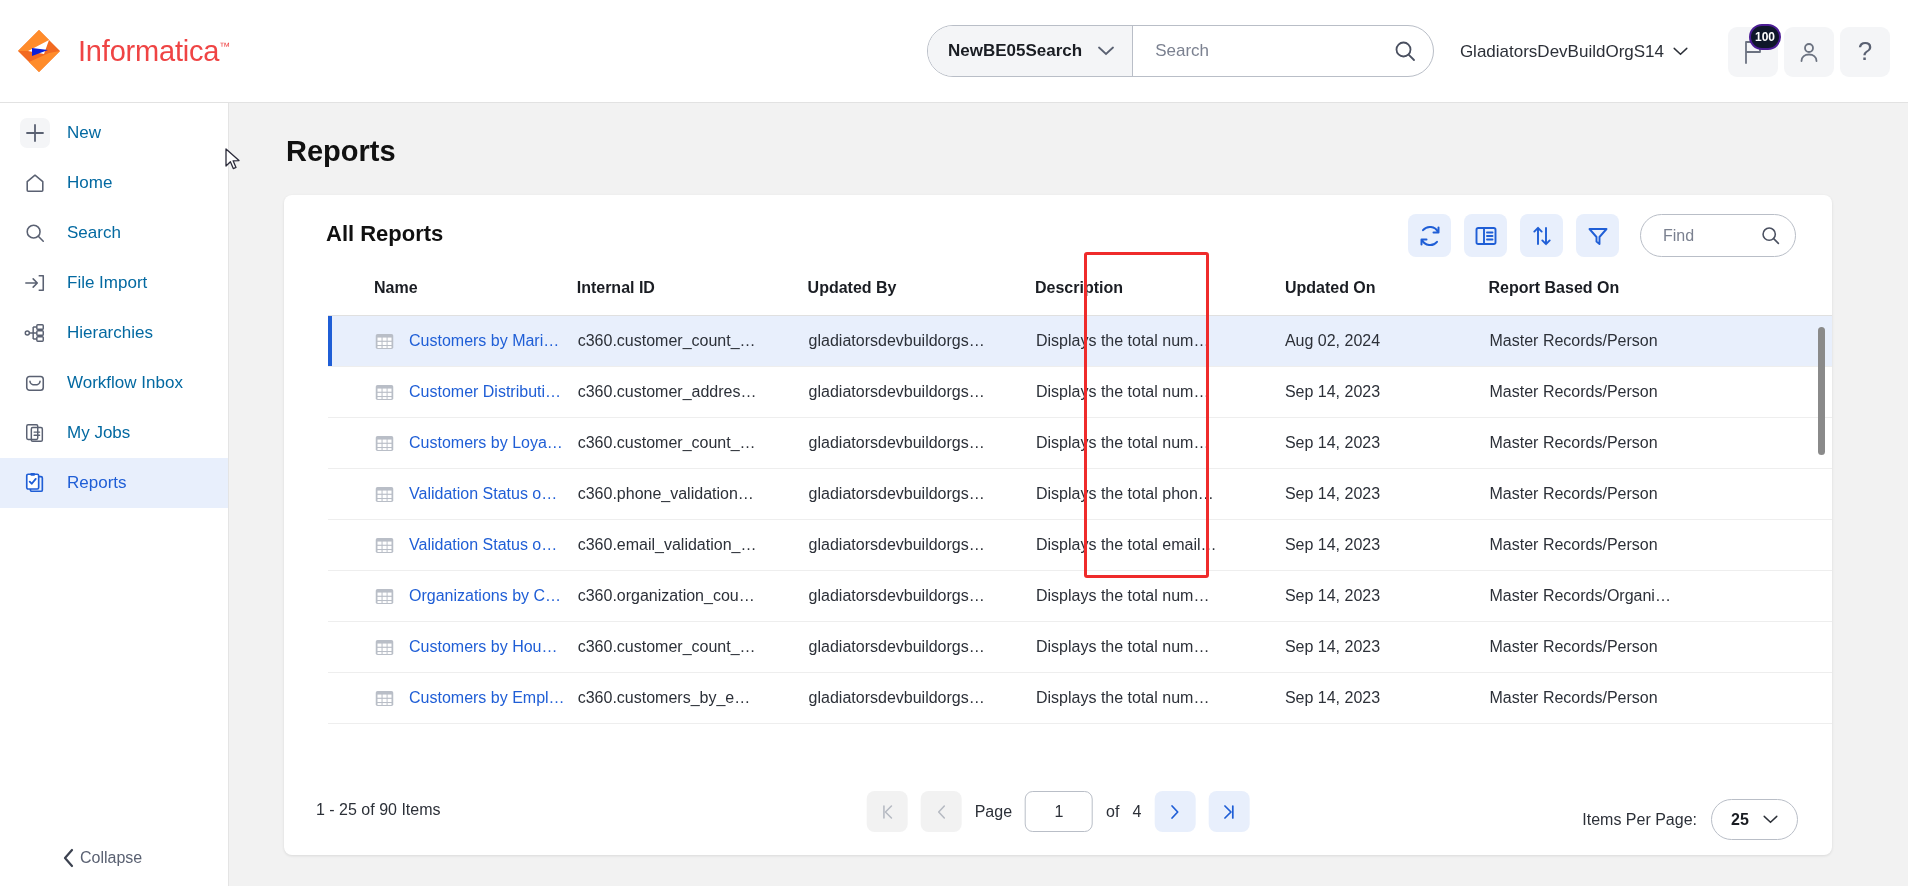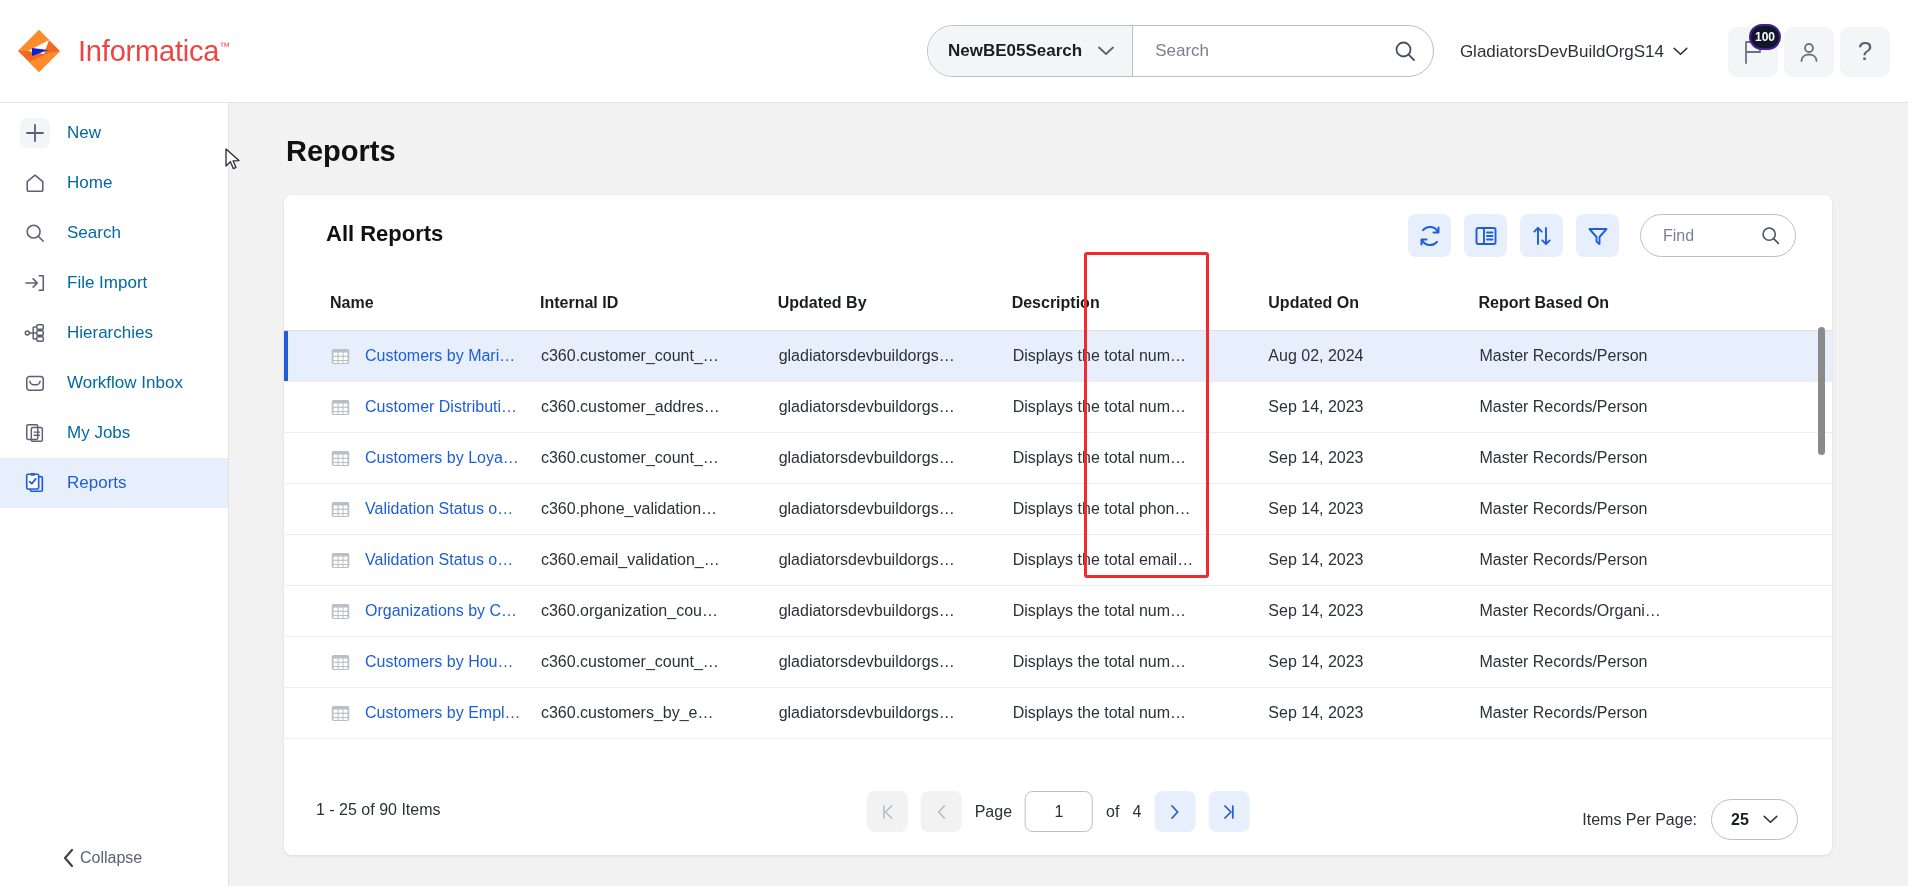--- a/index.html
+++ b/index.html
@@ -137,21 +137,21 @@
     width: 156px; height: 43px; border: 1px solid #b9bec7; border-radius: 22px;
     display: flex; align-items: center; padding: 0 14px 0 20px; margin-left: 8px;
   }
   .find-box input {
     flex: 1; border: 0; outline: none; font-size: 16px; background: transparent;
     font-family: "Liberation Sans", sans-serif; color: #2c3038; width: 80px;
   }
   .find-box input::placeholder { color: #7b8190; }
 
   
-  .tbl-wrap { position: absolute; left: 0; top: 93px; right: 0; }
+  .tbl-wrap { position: absolute; left: 0; top: 78px; right: 0; padding-left: 44px; }
   table.grid { width: 100%; border-collapse: collapse; table-layout: fixed; }
   table.grid th {
     text-align: left; font-size: 16px; font-weight: bold; color: #1a1d23;
     padding: 6px 0 18px 0; border-bottom: 1px solid #e0e0e0;
     white-space: nowrap;
   }
   table.grid td {
     font-size: 16px; color: #2c3038; height: 51px;
     border-bottom: 1px solid #eeeeee; white-space: nowrap;
     overflow: hidden; text-overflow: ellipsis;

